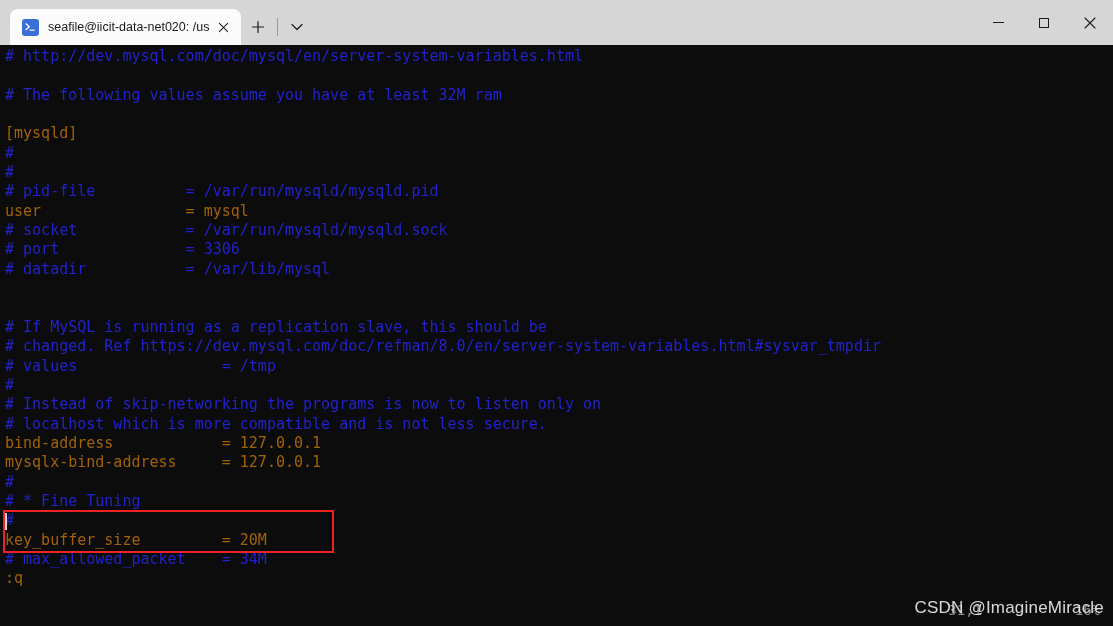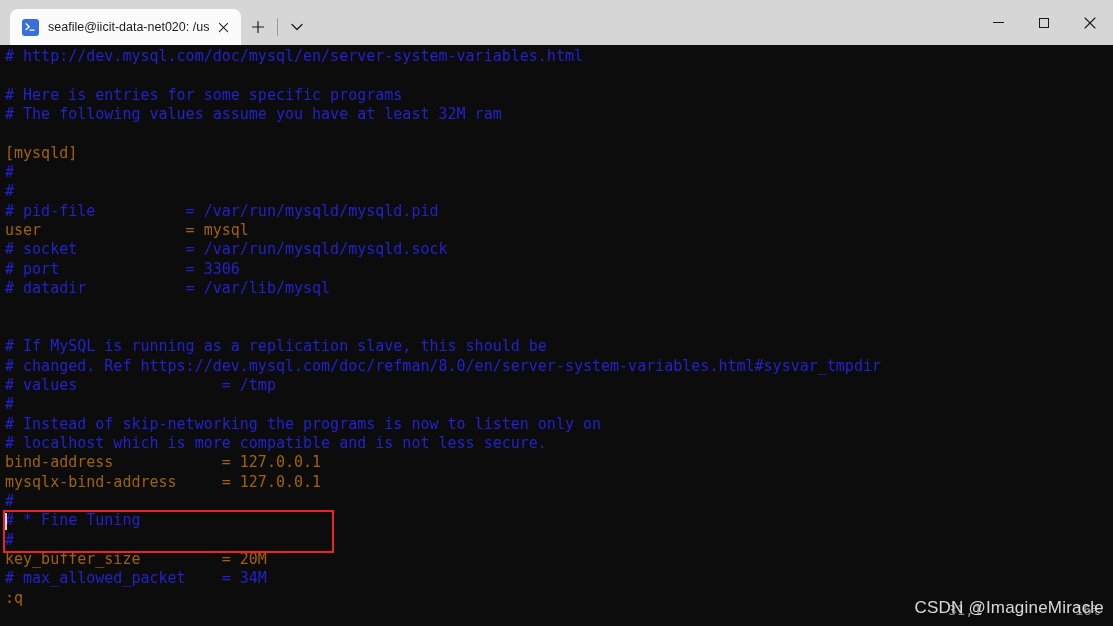--- a/index.html
+++ b/index.html
@@ -236,21 +236,20 @@
     </div>
   </div>
 
 </div>
 
 <div class="terminal">
 
   <div class="screen" id="screen">
       <div class="line c-comment"># http://dev.mysql.com/doc/mysql/en/server-system-variables.html</div>
       <div class="line c-normal">&nbsp;</div>
-      <div class="line c-comment"># Here is entries for some specific programs</div>
       <div class="line c-comment"># The following values assume you have at least 32M ram</div>
       <div class="line c-normal">&nbsp;</div>
       <div class="line c-normal">[mysqld]</div>
       <div class="line c-comment">#</div>
       <div class="line c-comment">#</div>
       <div class="line c-comment"># pid-file          = /var/run/mysqld/mysqld.pid</div>
       <div class="line c-normal">user                = mysql</div>
       <div class="line c-comment"># socket            = /var/run/mysqld/mysqld.sock</div>
       <div class="line c-comment"># port              = 3306</div>
       <div class="line c-comment"># datadir           = /var/lib/mysql</div>

